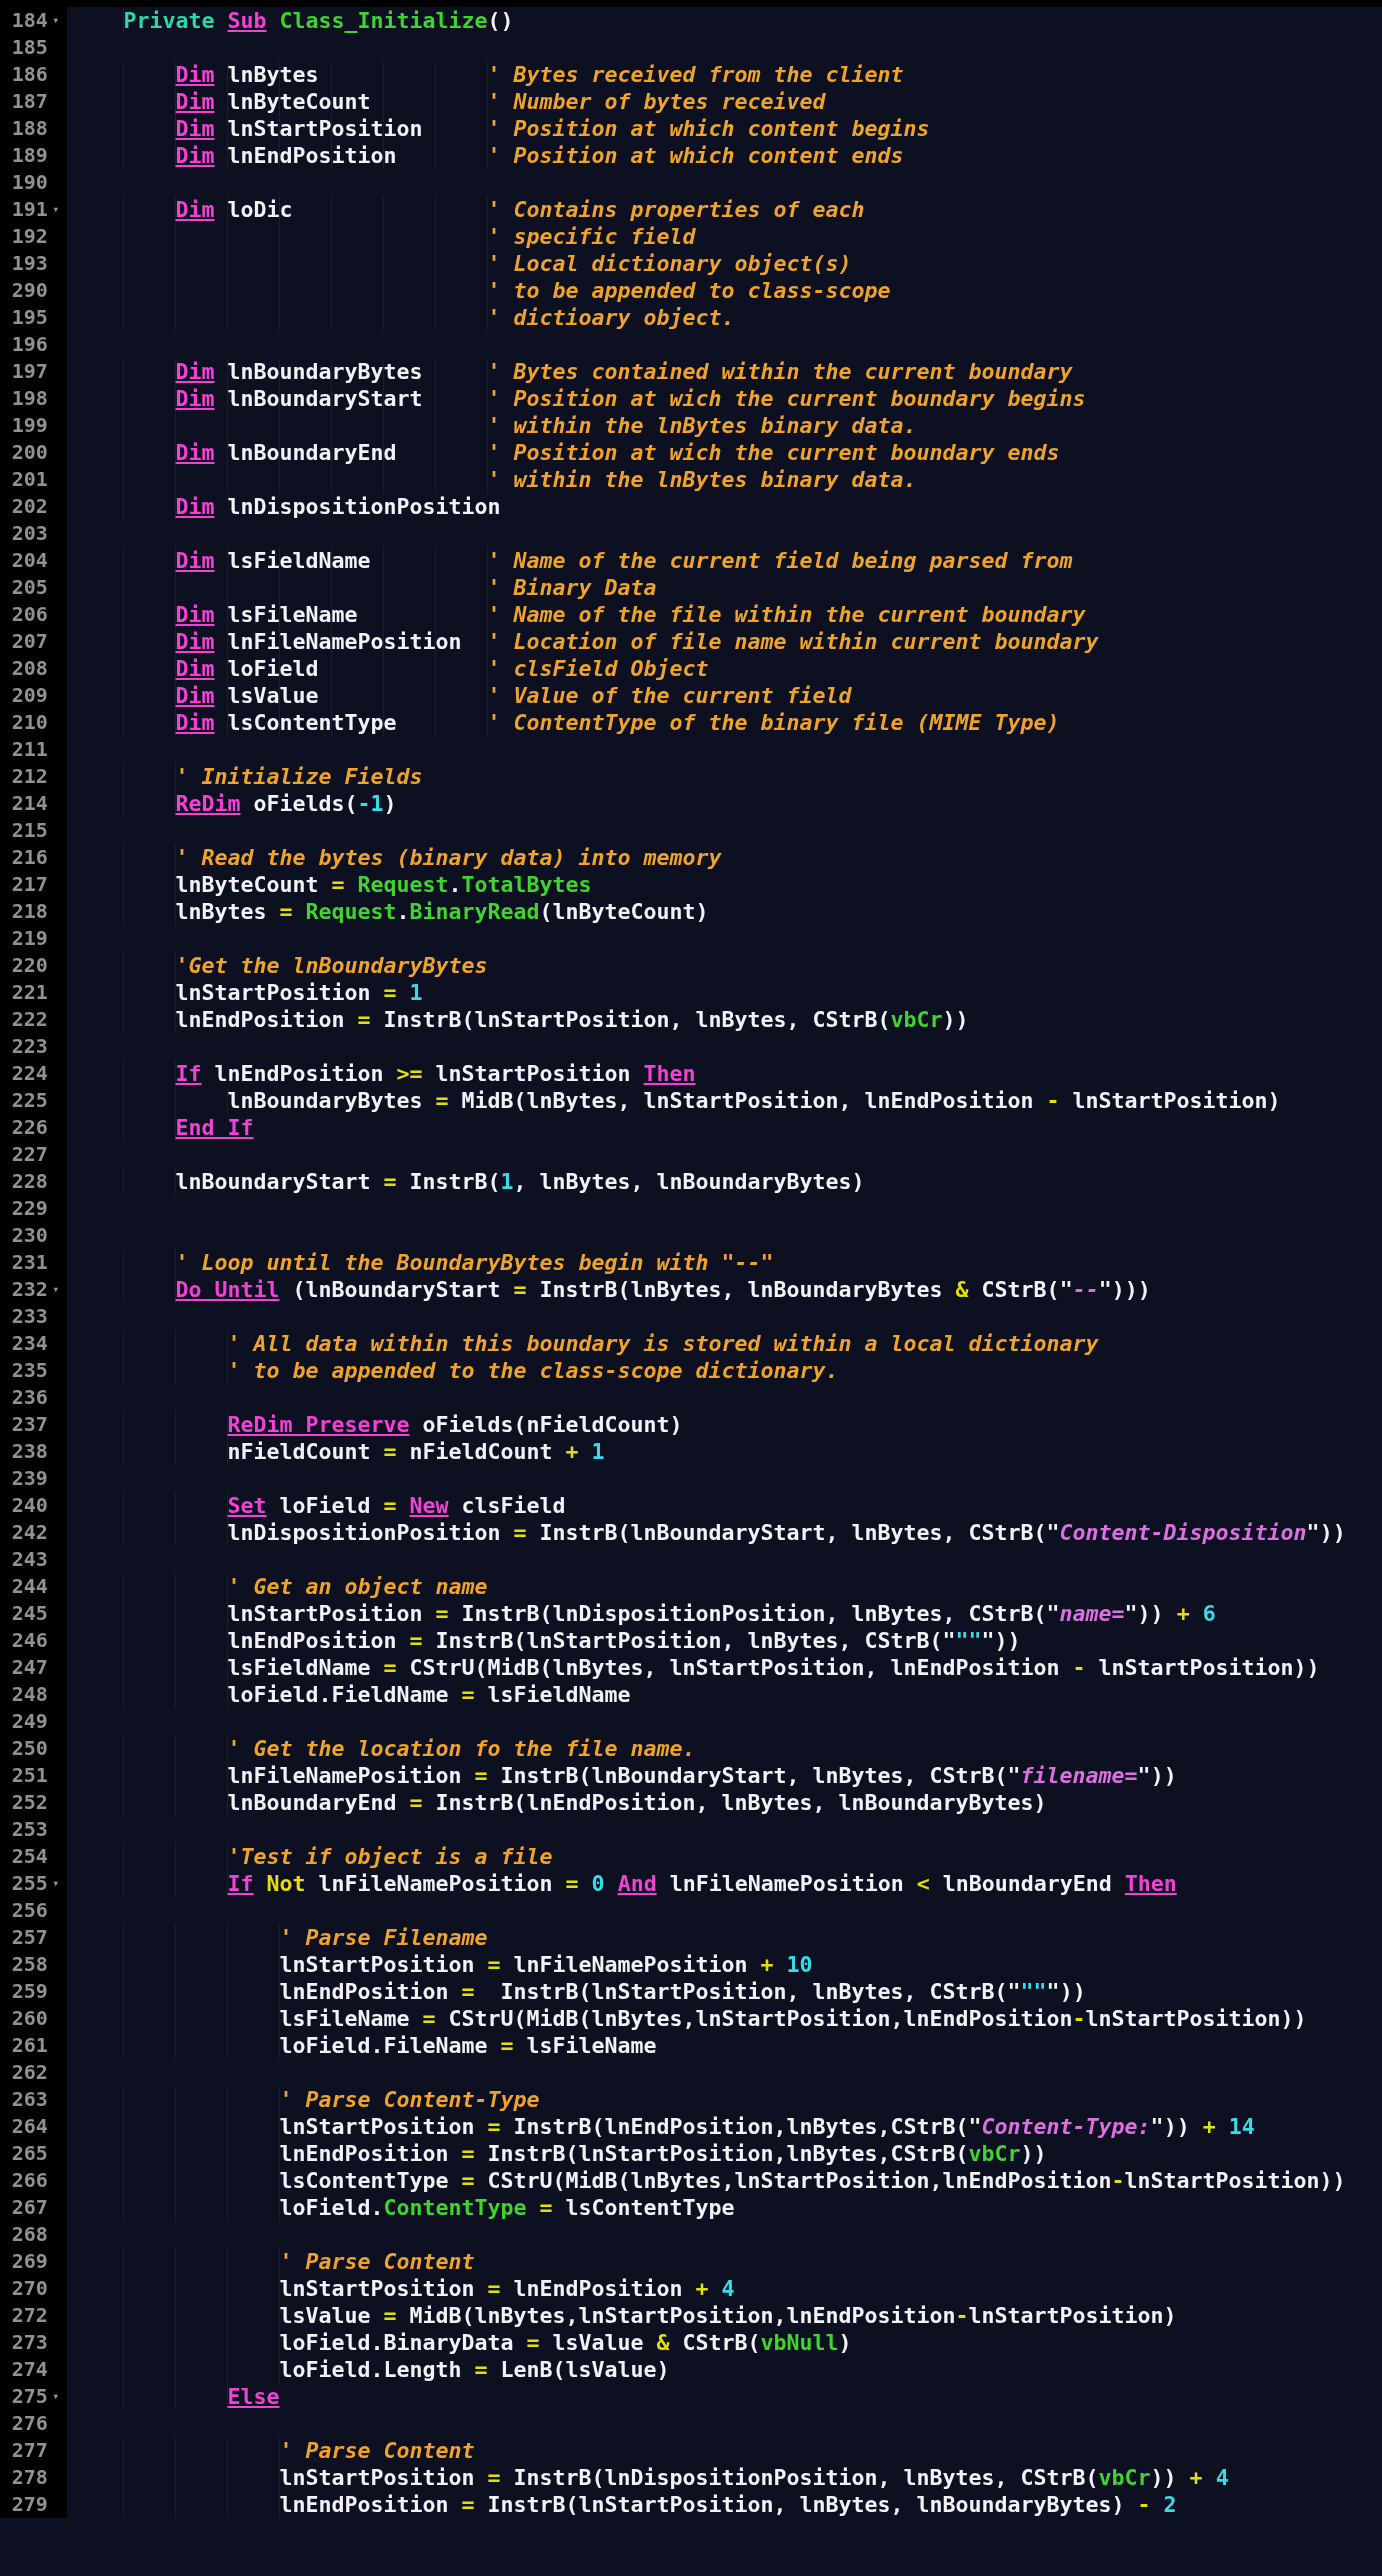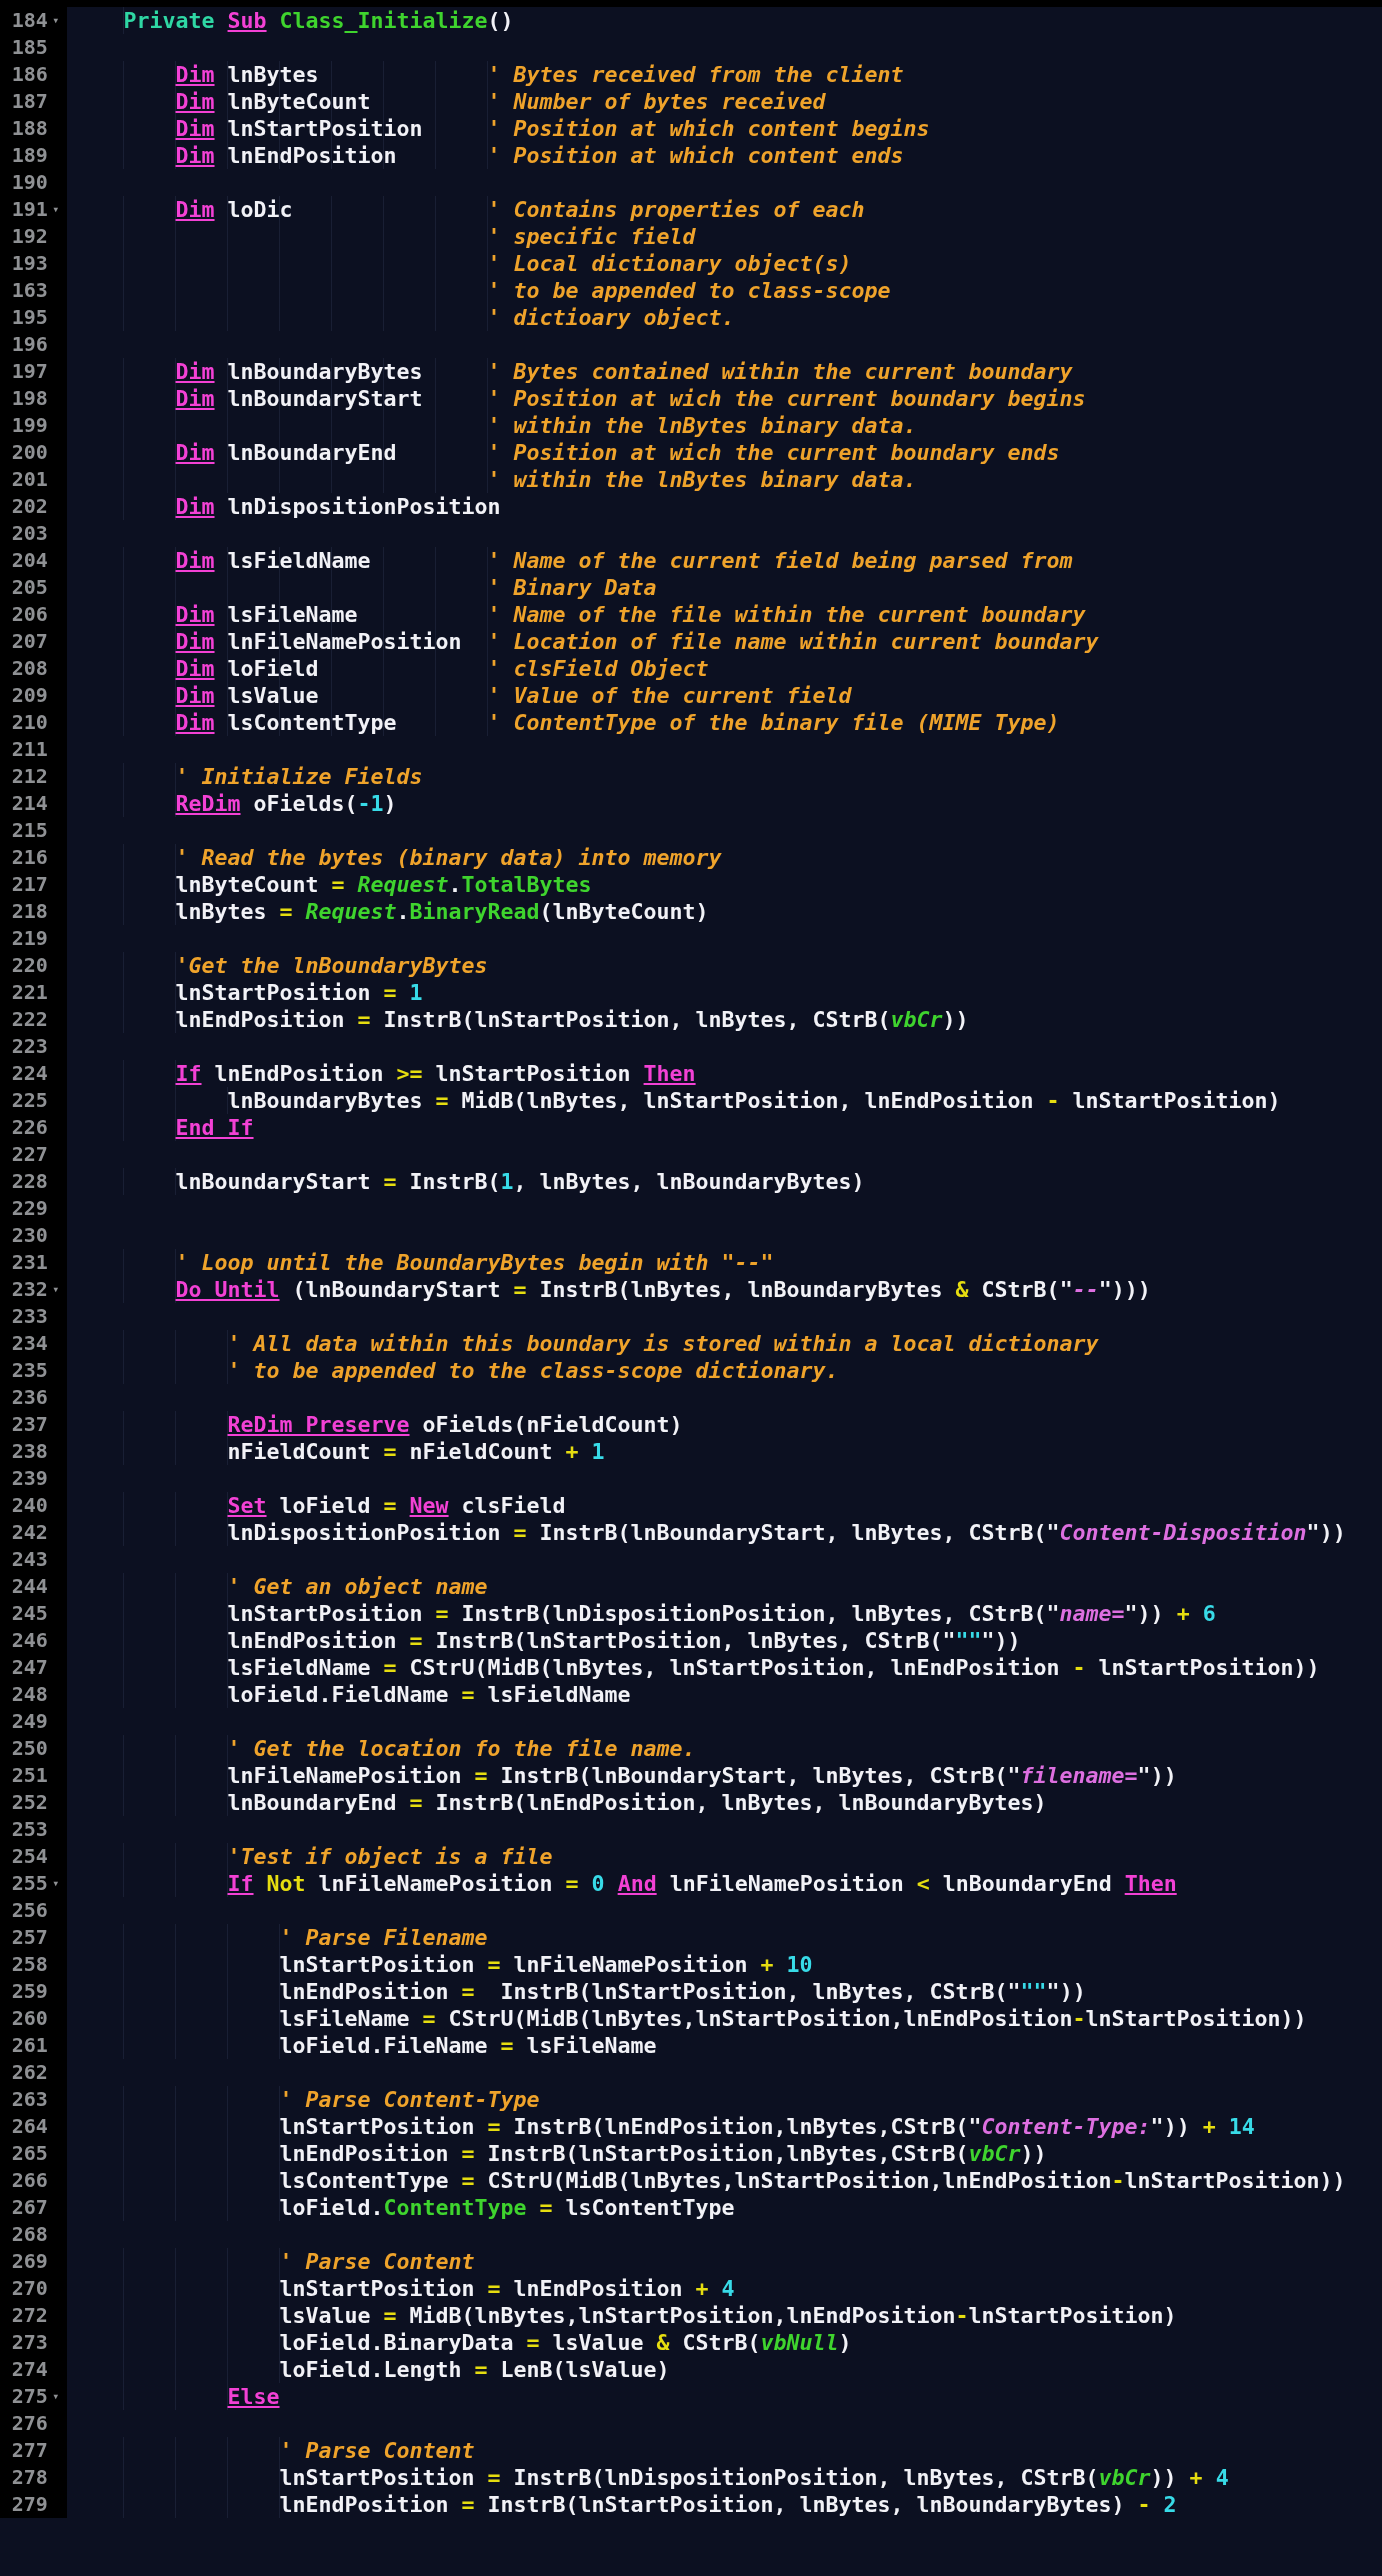--- a/index.html
+++ b/index.html
@@ -33,21 +33,21 @@
       var(--guide,rgba(140,160,220,0.10)) calc(4ch - 0.9px),
       var(--guide,rgba(140,160,220,0.10)) 4ch);
     background-repeat:no-repeat;
     background-size:calc(var(--gw,0) * 1ch) 100%;
     background-position:4.5px 0;
   }
   .s-w{color:var(--white,#f2f2f7);}
   .s-k{color:var(--kw,#f341d5);text-decoration:underline;}
   .s-t{color:var(--teal,#2fd7a4);}
   .s-f{color:var(--green,#3fd42e);}
-  .s-fi{color:var(--green,#3fd42e);font-style:italic;}
+  .s-fi{color:var(--green,#3fd42e);}
   .s-c{color:var(--cmt,#efa32b);font-style:italic;}
   .s-o{color:var(--op,#e6dd10);}
   .s-n{color:var(--numc,#38dbe8);}
   .s-s{color:var(--str,#dd6fe0);font-style:italic;}
   .s-q{color:var(--white,#f2f2f7);}
   .s-e{color:var(--numc,#38dbe8);font-style:italic;}
 </style>
 </head>
 <body style="--bg: #0c1021; --gutter: #000000; --numcol: #8f9194; --kw: #f341d5; --teal: #2fd7a4; --green: #3fd42e; --cmt: #efa32b; --op: #e6dd10; --numc: #38dbe8; --str: #dd6fe0; --white: #f2f2f7; --guide: rgba(140,160,220,0.10);">
 
@@ -111,21 +111,21 @@
         <div class="cl" style="--gw: 32;"><span class="s-w">                                </span><span class="s-c">' specific field</span></div>
       </div>
       <div class="row">
         <div class="gut">
           <span class="num">193</span>
         </div>
         <div class="cl" style="--gw: 32;"><span class="s-w">                                </span><span class="s-c">' Local dictionary object(s)</span></div>
       </div>
       <div class="row">
         <div class="gut">
-          <span class="num">163</span>
+          <span class="num">290</span>
         </div>
         <div class="cl" style="--gw: 32;"><span class="s-w">                                </span><span class="s-c">' to be appended to class-scope</span></div>
       </div>
       <div class="row">
         <div class="gut">
           <span class="num">195</span>
         </div>
         <div class="cl" style="--gw: 32;"><span class="s-w">                                </span><span class="s-c">' dictioary object.</span></div>
       </div>
       <div class="row">

